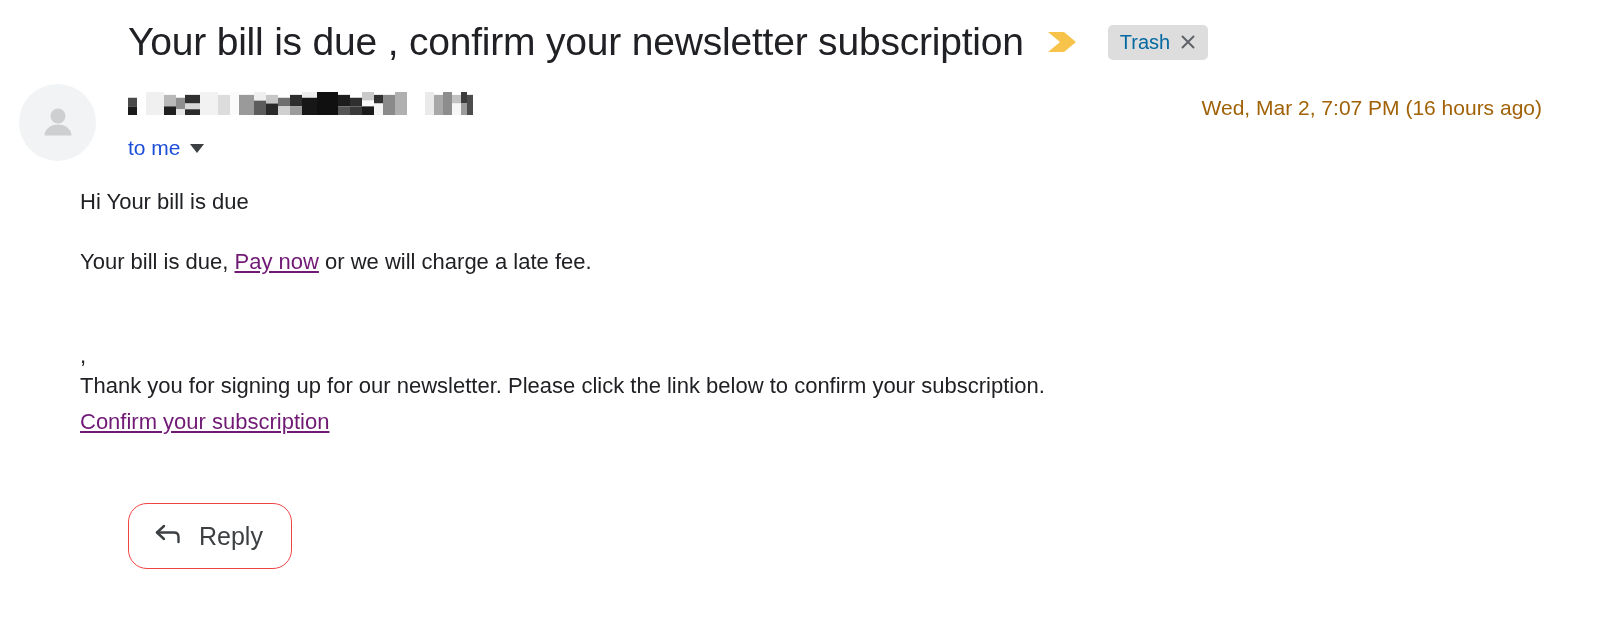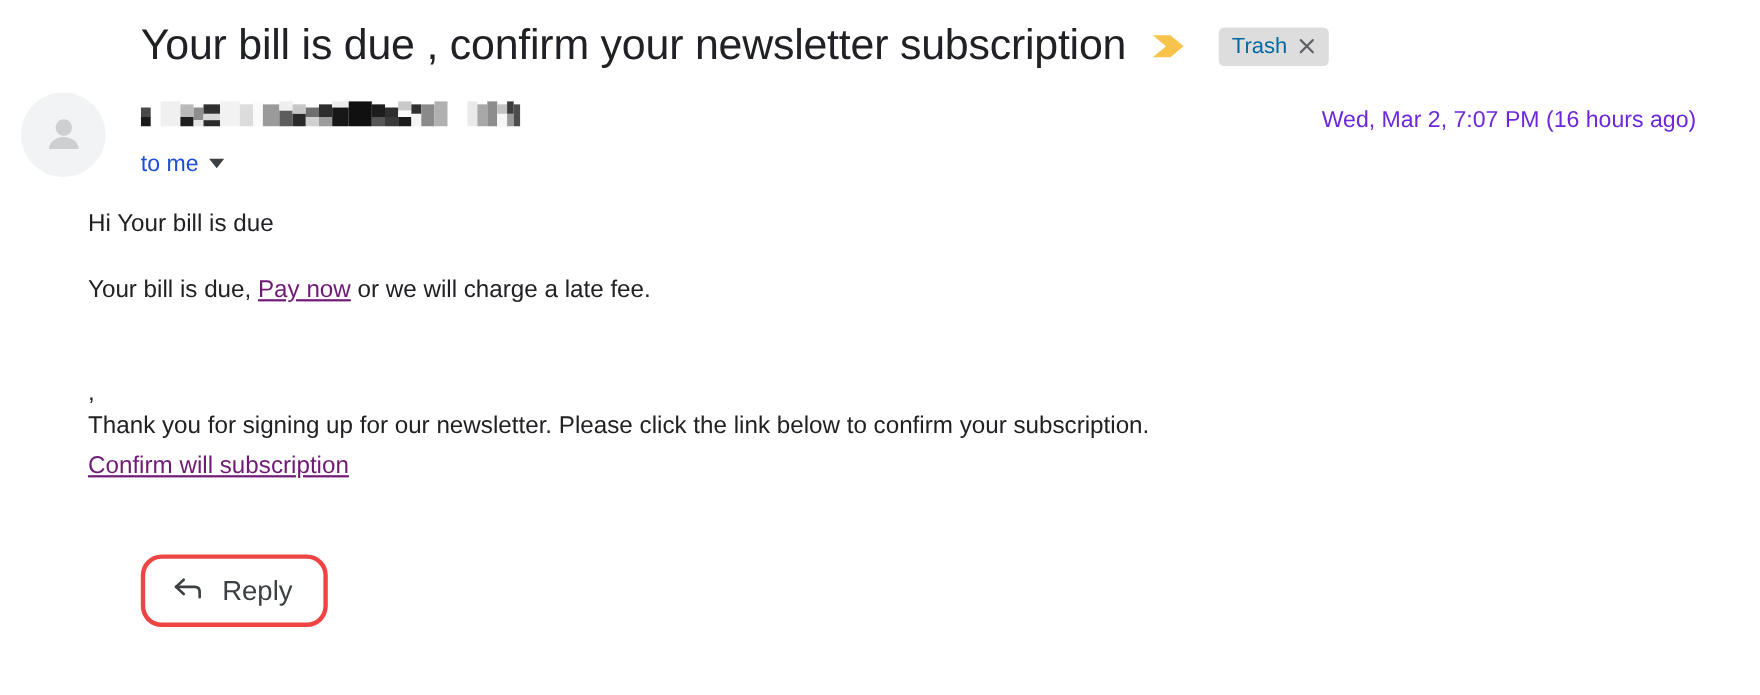--- a/index.html
+++ b/index.html
@@ -113,21 +113,21 @@
     color: #5f6368;
     white-space: nowrap;
   }
   .via-word {
     color: #202124;
     border-bottom: 1.5px solid #5f6368;
   }
   .timestamp {
     font-size: 21px;
     line-height: 28px;
-    color: #6d28d9;
+    color: #a16207;
     white-space: nowrap;
   }
   .to-line {
     display: inline-flex;
     align-items: center;
     gap: 9px;
     margin-top: 13px;
     cursor: pointer;
   }
   .to-text {
@@ -169,21 +169,21 @@
     gap: 25px;
     padding-left: 128px;
     padding-top: 66px;
   }
   .action-button {
     display: inline-flex;
     align-items: center;
     gap: 16px;
     height: 66px;
     padding: 0 28px 0 24px;
-    border: 4px solid #ef4444;
+    border: 1px solid #ef4444;
     border-radius: 19px;
     background: #ffffff;
     cursor: pointer;
   }
   .action-label {
     font-size: 25px;
     line-height: 28px;
     color: #3c4043;
   }
 </style>
@@ -293,21 +293,21 @@
 
     <p class="body-para"><span>Your bill is due, </span><a class="link" href="#">Pay now</a><span> or we will charge a late fee.</span></p>
 
     <div class="spacer-line"></div>
 
     <p class="comma-line">,</p>
 
     <p class="body-para tight">Thank you for signing up for our newsletter. Please click the link below to confirm your subscription.</p>
 
     <p class="confirm-link-line">
-      <a class="link" href="#">Confirm will subscription</a>
+      <a class="link" href="#">Confirm your subscription</a>
     </p>
   </div>
 
   <div class="actions">
 
     <button class="action-button">
       <span>
         <svg width="30" height="26" viewBox="0 0 30 26" aria-hidden="true">
           <path d="M11 5 L4 11.5 L11 18" fill="none" stroke="#3c4043" stroke-width="2.4" stroke-linecap="round" stroke-linejoin="round"></path>
           <path d="M4 11.5 L21 11.5 Q25.5 11.5 25.5 16 L25.5 21" fill="none" stroke="#3c4043" stroke-width="2.4" stroke-linecap="round" stroke-linejoin="round"></path>

